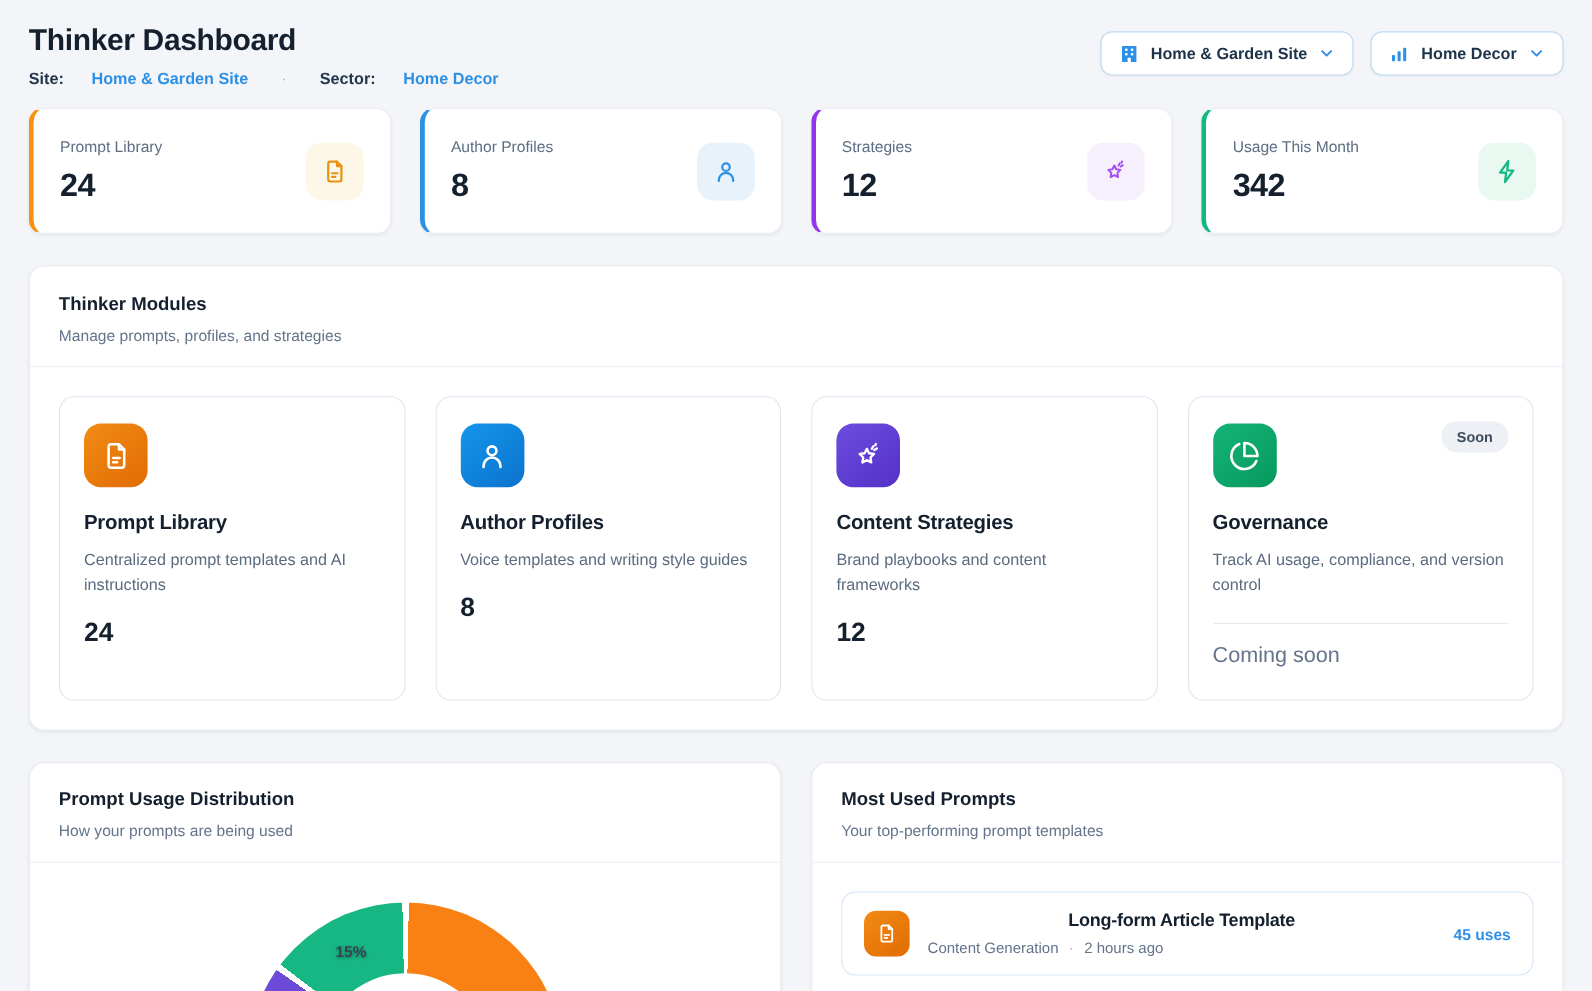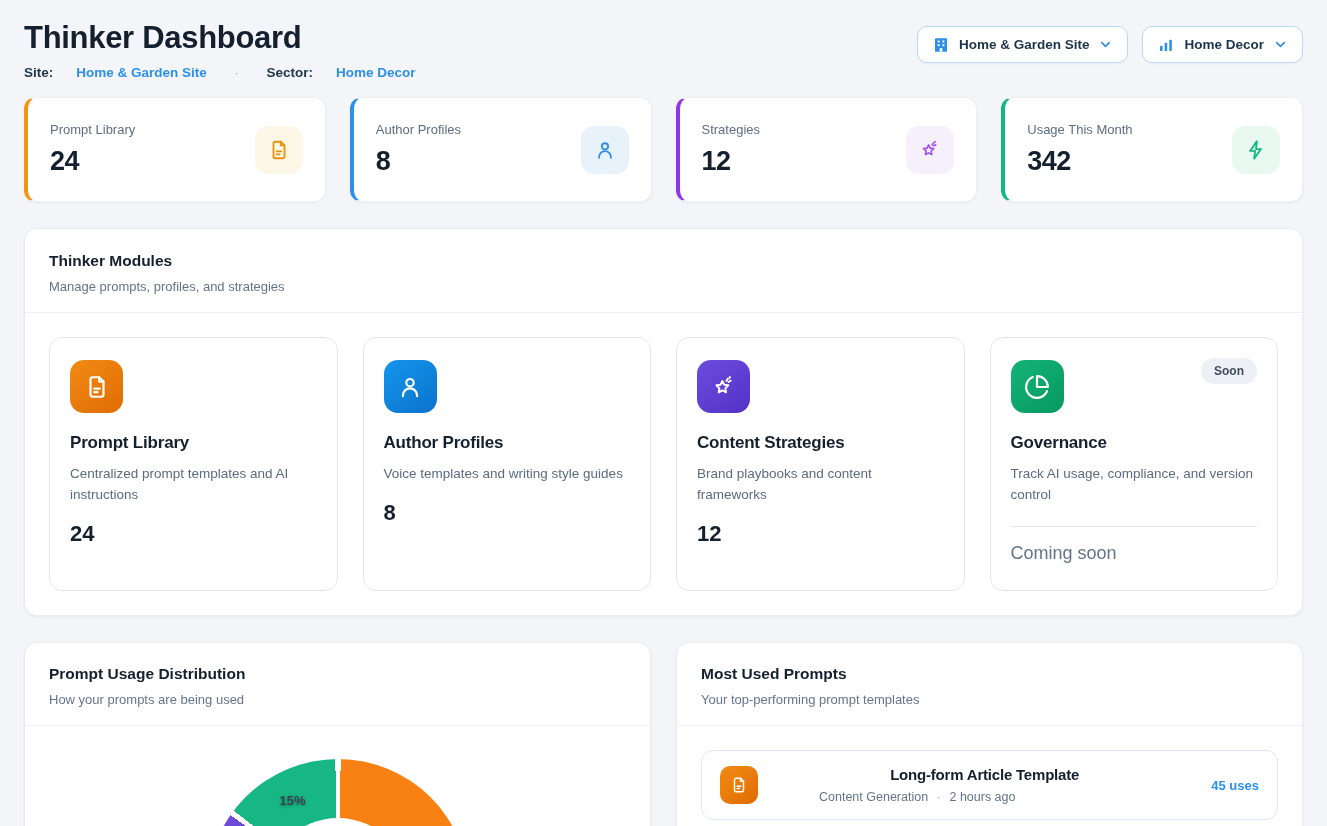--- a/index.html
+++ b/index.html
@@ -6,21 +6,21 @@
   html,body { width:1327px; height:826px; overflow:hidden; }
   body {
     background:#f3f5f9;
     font-family:"Liberation Sans","DejaVu Sans",sans-serif;
     color:#15212e;
   }
   .page { padding:20px 24px; }
 
   
   .header-row { display:flex; justify-content:space-between; align-items:flex-start; }
-  .page-title { font-size:31px; font-weight:800; letter-spacing:-0.3px; color:#14202e; }
+  .page-title { font-size:25px; font-weight:800; letter-spacing:-0.3px; color:#14202e; }
   .subtitle-row { margin-top:9px; font-size:13.5px; display:flex; align-items:center; gap:23px; }
   .subtitle-row .lbl { font-weight:700; color:#22374d; }
   .subtitle-row a { color:#2e90e5; font-weight:700; text-decoration:none; }
   .subtitle-row .dot { color:#9aa7b8; font-size:11px; padding:0 5px; }
   .selectors { display:flex; gap:14px; margin-top:6px; }
   .chip {
     display:flex; align-items:center; gap:9px;
     background:#fff; border:1px solid #bcdaf2; border-radius:10px;
     padding:8px 14px; height:37px; cursor:pointer;
     box-shadow:0 1px 2px rgba(16,24,40,.04);
@@ -110,21 +110,21 @@
     border:1px solid #dce8f7; border-radius:12px; padding:15px 18px;
     cursor:pointer; background:#fff;
   }
   .prompt-icon {
     width:38px; height:38px; border-radius:10px; flex:0 0 auto;
     background:linear-gradient(140deg,#f28b14,#e06c03); color:#fff;
     display:flex; align-items:center; justify-content:center;
   }
   .prompt-text { flex:1 1 auto; }
   .prompt-title { font-size:15px; font-weight:800; color:#14202e; letter-spacing:-0.2px;text-align:center; }
-  .prompt-meta { display:flex; align-items:center; gap:9px; margin-top:7px; font-size:12.5px; color:#64748b;margin-left:46px; }
+  .prompt-meta { display:flex; align-items:center; gap:9px; margin-top:7px; font-size:12.5px; color:#64748b; }
   .prompt-meta .mdot { font-size:10px; color:#94a3b4; }
   .prompt-uses { font-size:13px; font-weight:800; color:#2e90e5; white-space:nowrap; }
 </style>
 </head>
 <body>
 
 <div class="page">
 
   <div class="header-row">
     <div>

